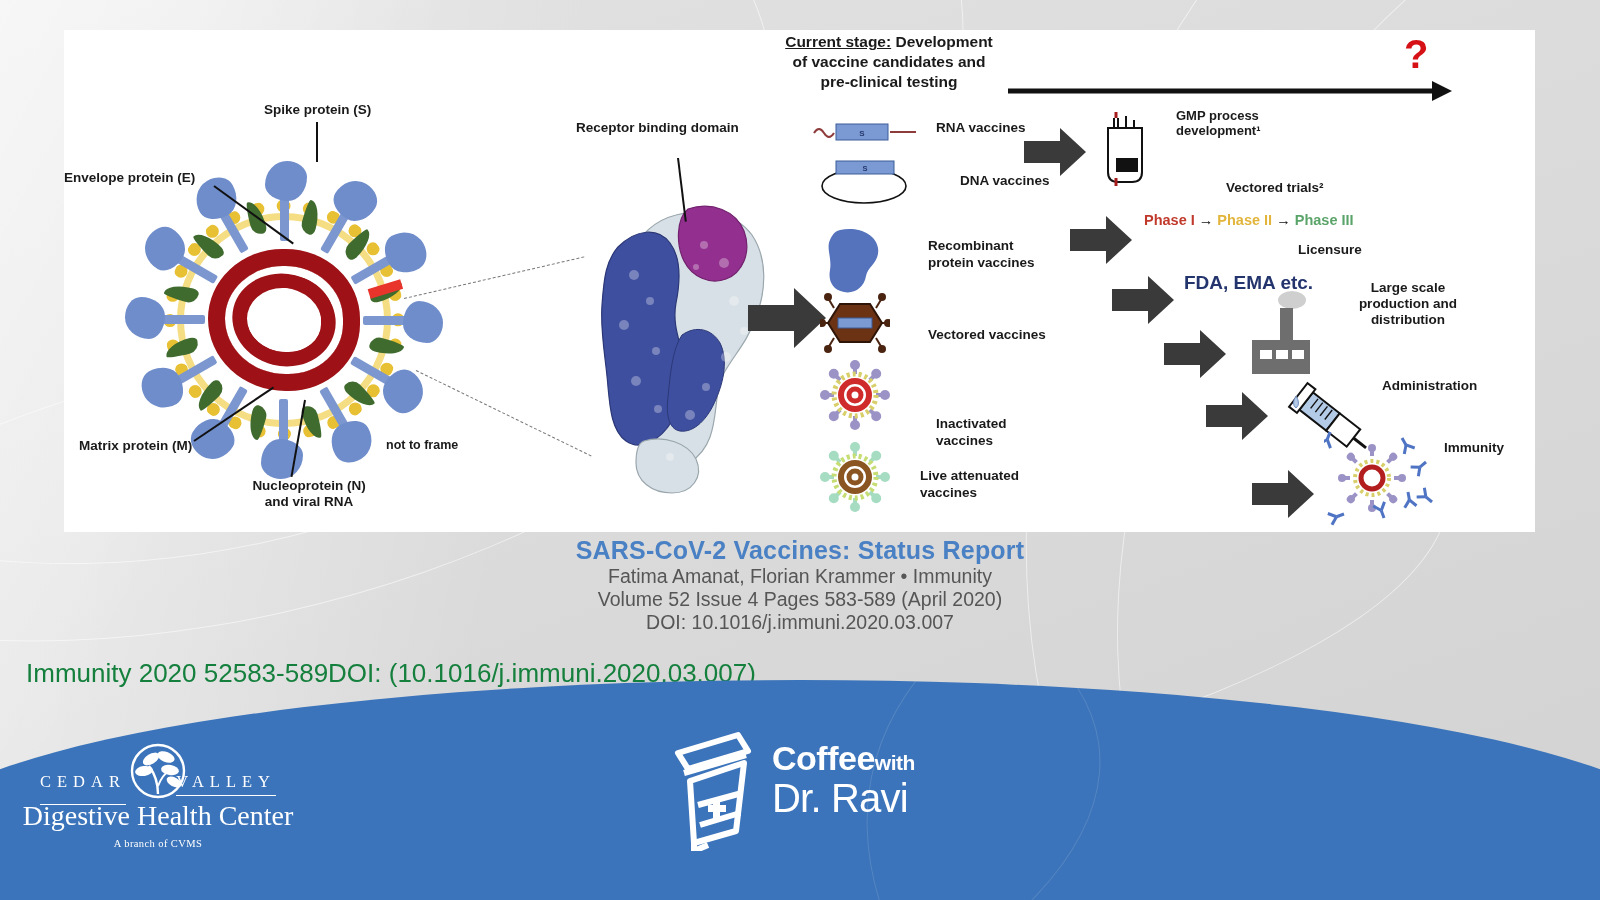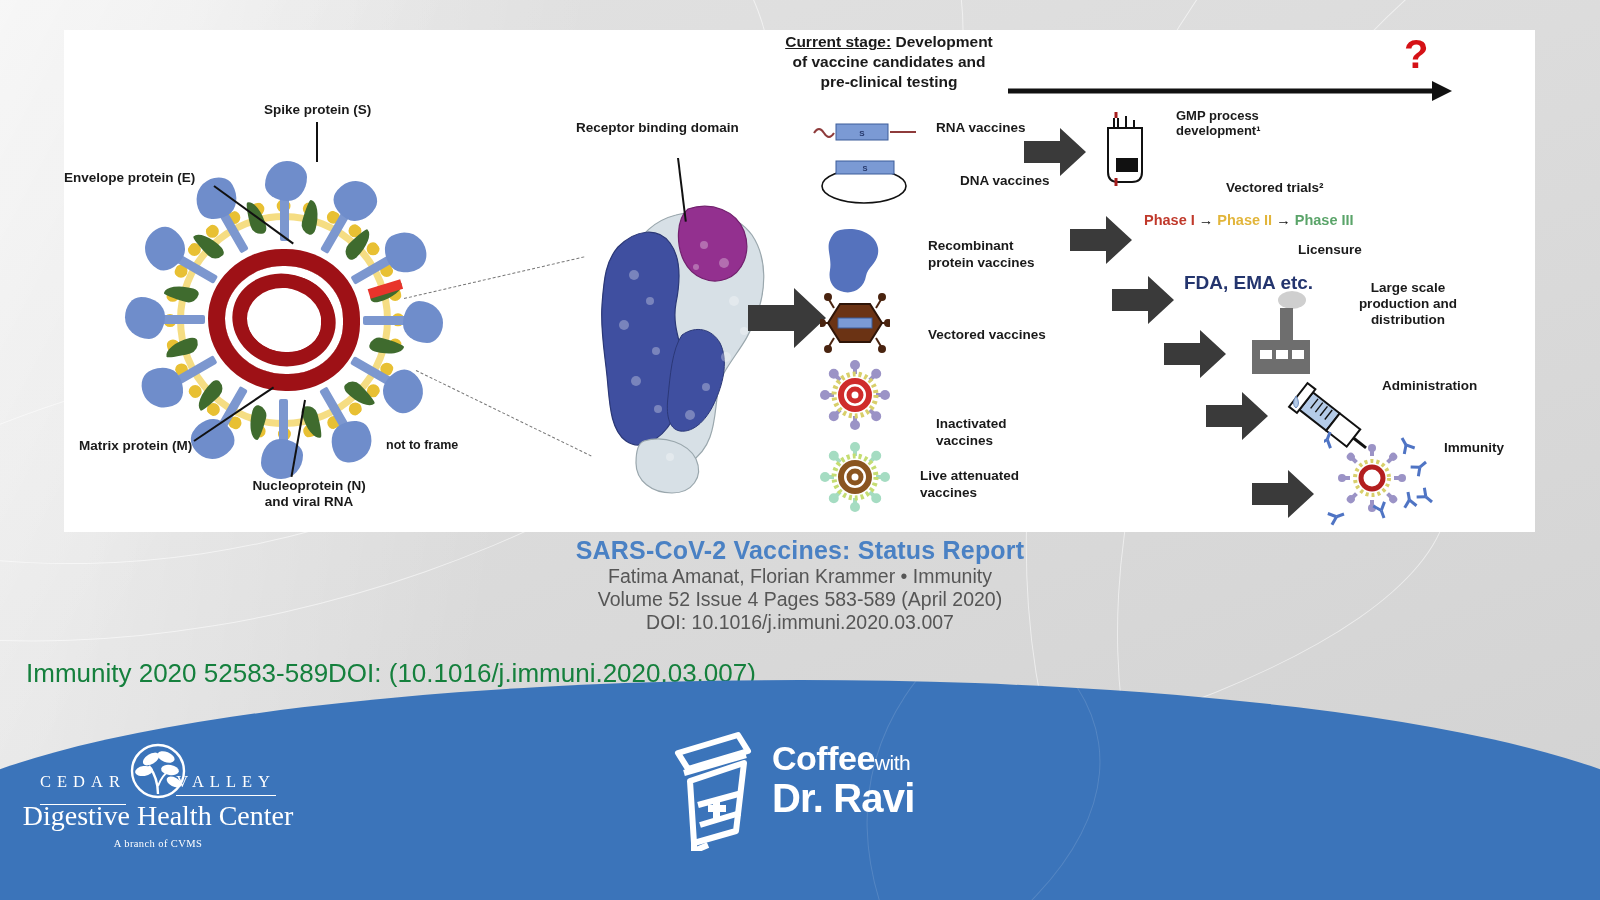--- a/index.html
+++ b/index.html
@@ -84,22 +84,22 @@
      margin-top:-30px;position:relative;}
   #cvdhc-logo .cv-word-l{position:absolute;left:22px;top:0;border-bottom:1px solid #fff;padding-bottom:12px;}
   #cvdhc-logo .cv-word-r{position:absolute;right:22px;top:0;border-bottom:1px solid #fff;padding-bottom:3px;}
   #cvdhc-logo .dhc{font-family:"Liberation Serif", serif;font-size:28px;margin-top:30px;}
   #cvdhc-logo .branch{font-family:"Liberation Serif", serif;font-size:10.5px;margin-top:6px;letter-spacing:.4px;}
 
   #coffee-logo{position:absolute;left:660px;top:725px;width:330px;height:130px;color:#fff;}
   #coffee-logo .cup{position:absolute;left:4px;top:2px;width:96px;height:124px;}
   #coffee-logo .words{position:absolute;left:112px;top:16px;}
   #coffee-logo .l1{font-size:34px;font-weight:bold;letter-spacing:-.5px;line-height:1;}
-  #coffee-logo .l1 small{font-size:21px;font-weight:normal;}
-  #coffee-logo .l2{font-size:40px;font-weight:bold;letter-spacing:-.8px;line-height:1.05;margin-top:2px;}
+  #coffee-logo .l1 small{font-size:21px;font-weight:bold;}
+  #coffee-logo .l2{font-size:40px;font-weight:normal;letter-spacing:-.8px;line-height:1.05;margin-top:2px;}
 </style>
 </head>
 <body>
 
 <div id="slide-bg">
   <div class="swoosh sw1"></div>
   <div class="swoosh sw2"></div>
   <div class="swoosh sw3"></div>
   <div class="swoosh sw4"></div>
   <div class="swoosh sw5"></div>

